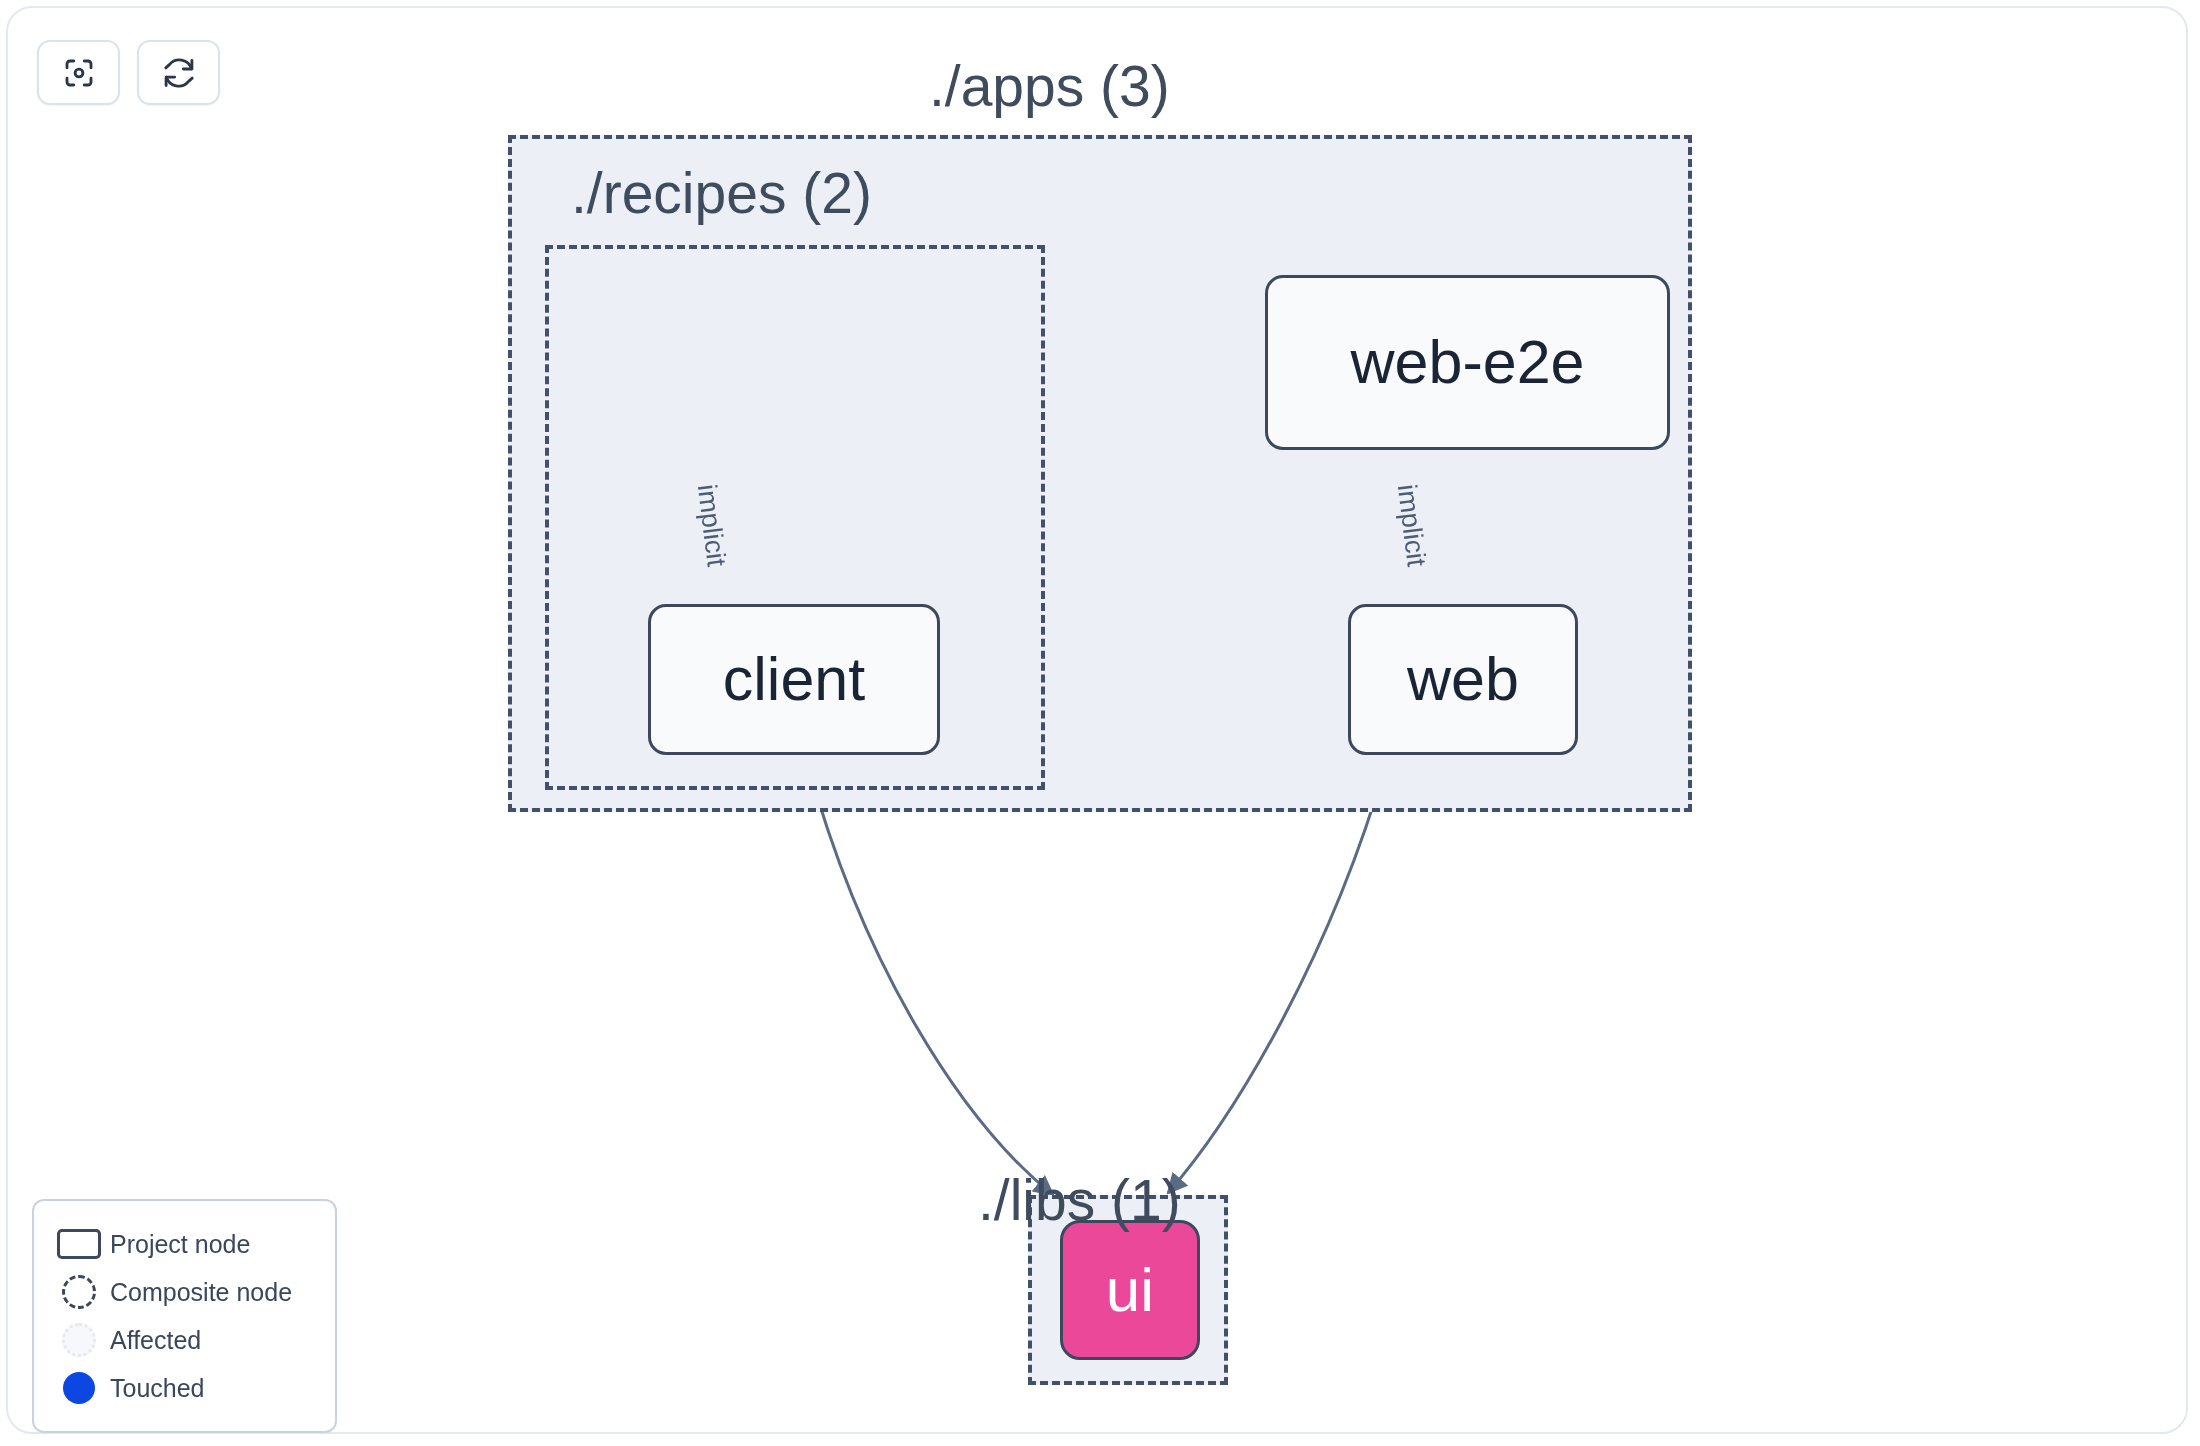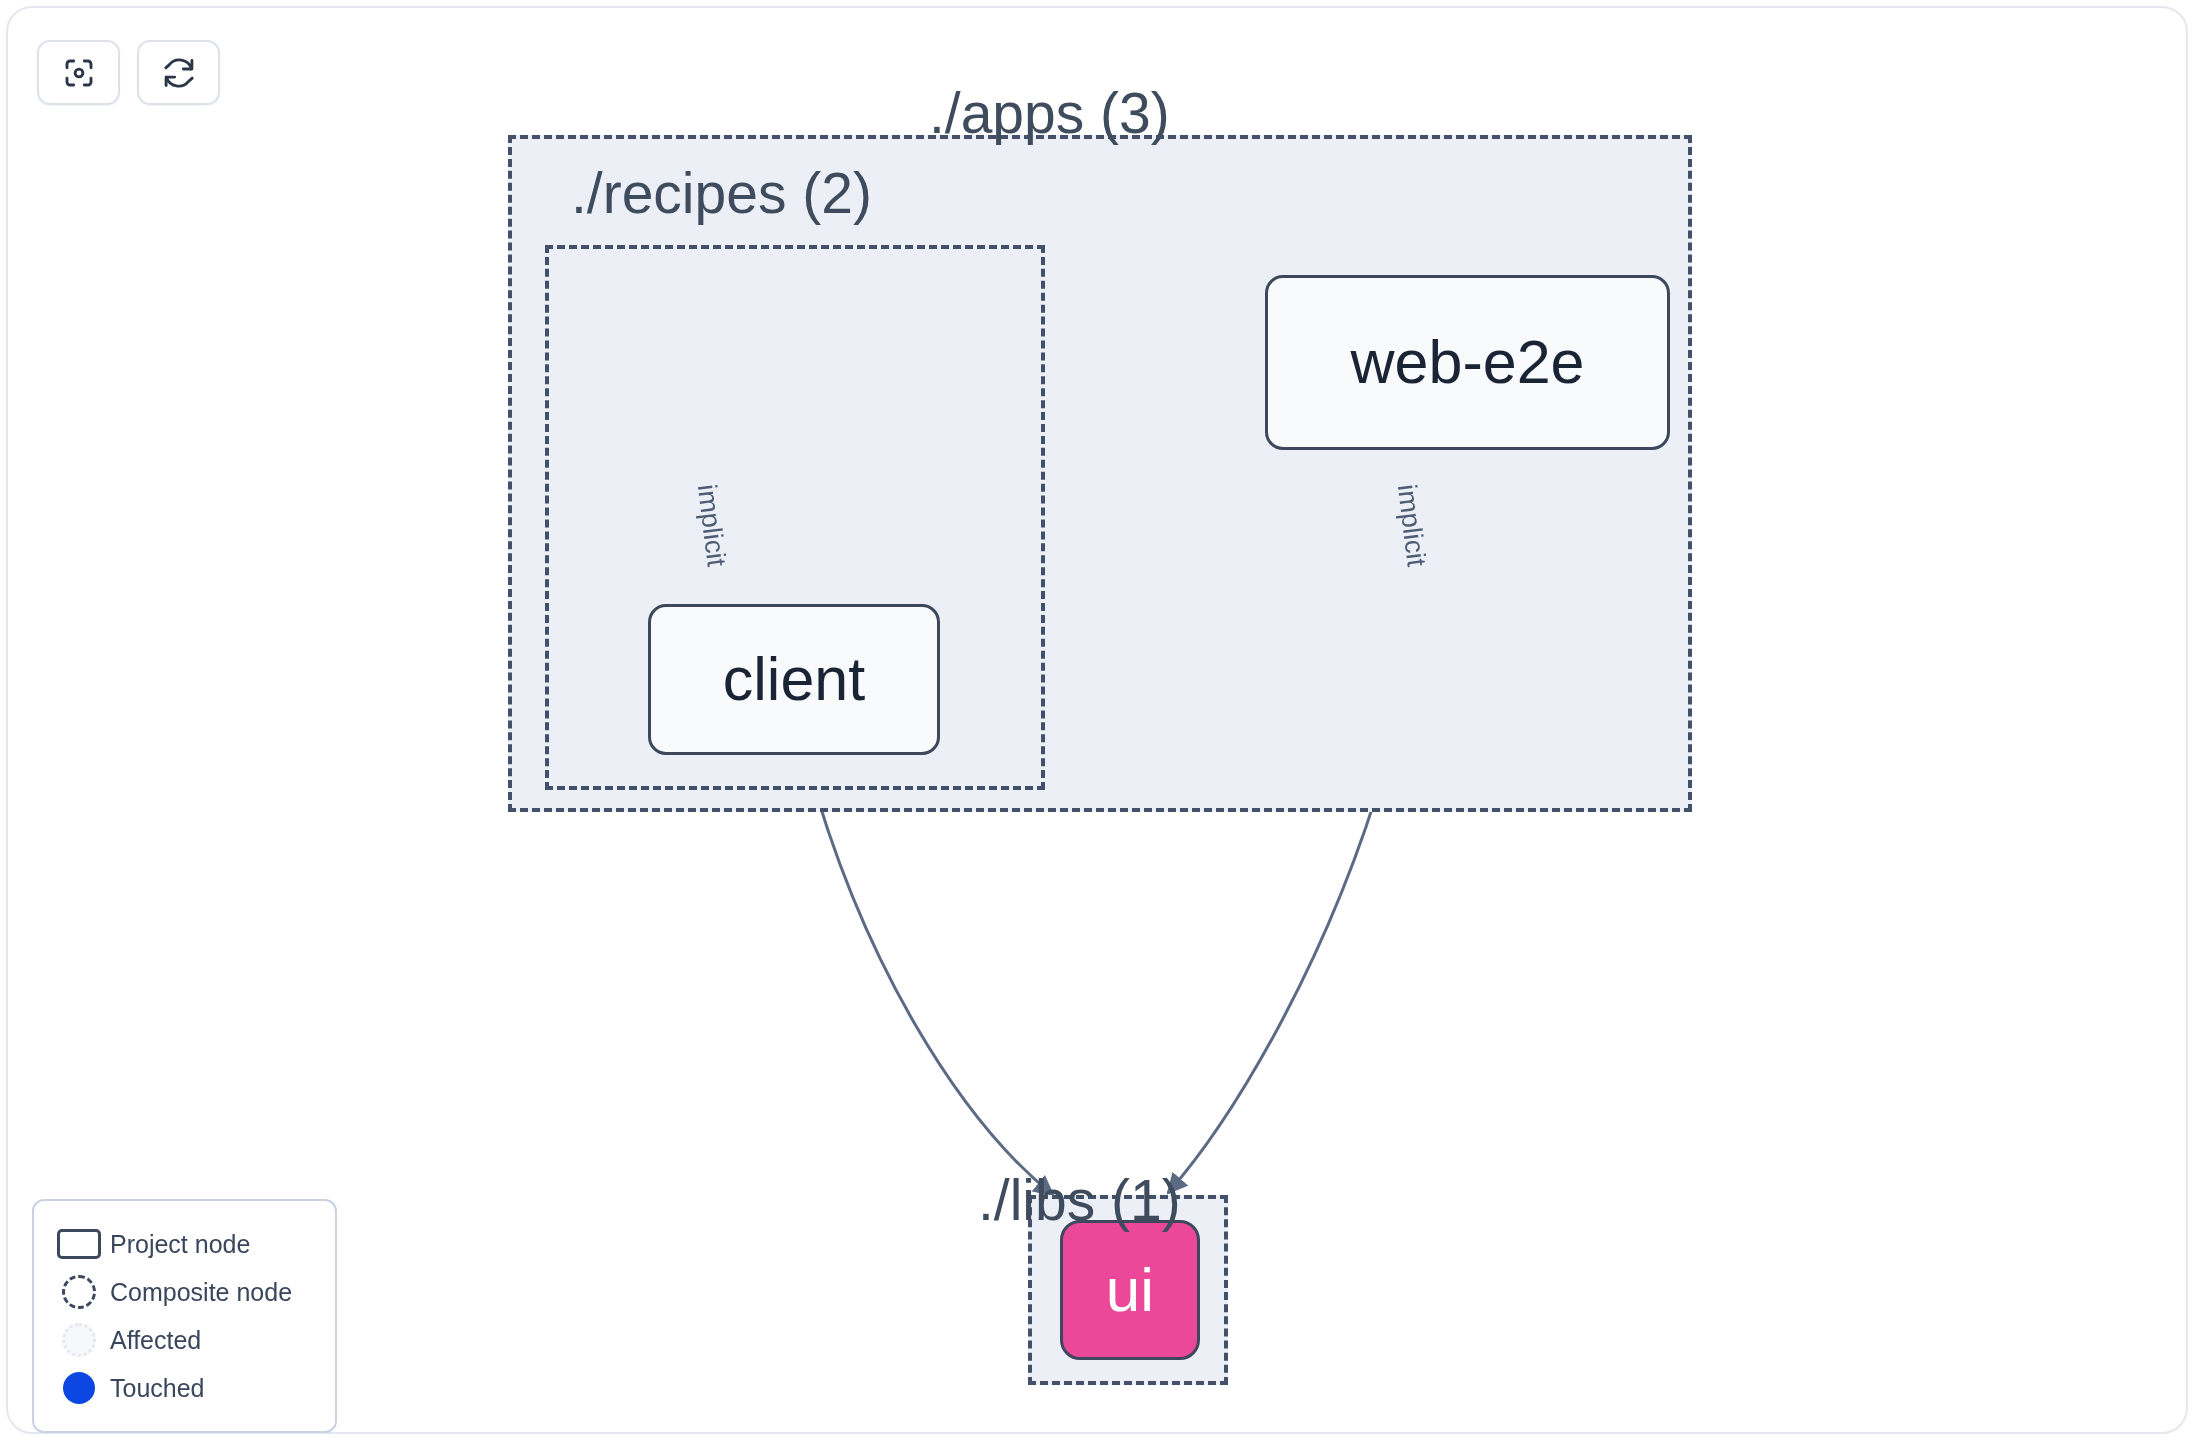--- a/index.html
+++ b/index.html
@@ -80,21 +80,21 @@
 
   .group-label {
     position: absolute;
     color: #3f4c5e;
     font-size: 57px;
     line-height: 1;
     white-space: nowrap;
     z-index: 26;
     font-family: "Liberation Sans", sans-serif;
   }
-  .group-label.l-apps    { left: 929px;  top: 58px; margin-top: 27px;  }
+  .group-label.l-apps    { left: 929px;  top: 58px;  }
   .group-label.l-recipes { left: 571px;  top: 165px; }
   .group-label.l-libs    { left: 978px;  top: 1172px; }
 
   
   .node {
     position: absolute;
     box-sizing: border-box;
     background: #f8fafc;
     border: 3px solid #3d485c;
     border-radius: 18px;
@@ -224,20 +224,21 @@
 
   <div class="group-label l-apps">./apps (3)</div>
   <div class="group-label l-recipes">./recipes (2)</div>
   <div class="group-label l-libs">./libs (1)</div>
 
   <div class="edge-label e1">implicit</div>
   <div class="edge-label e2">implicit</div>
 
   <div class="node n-web-e2e">web-e2e</div>
   <div class="node n-client">client</div>
+  <div class="node n-web">web</div>
   <div class="node n-ui">ui</div>
 
   <div class="toolbar">
     <button class="tool-btn">
       <span>
         <svg width="36" height="36" viewBox="0 0 24 24" fill="none" stroke="#2b3648" stroke-width="1.9" stroke-linecap="round" stroke-linejoin="round">
           <path d="M4 8.5 V6 a2 2 0 0 1 2-2 h2.5"></path>
           <path d="M15.5 4 H18 a2 2 0 0 1 2 2 v2.5"></path>
           <path d="M20 15.5 V18 a2 2 0 0 1-2 2 h-2.5"></path>
           <path d="M8.5 20 H6 a2 2 0 0 1-2-2 v-2.5"></path>

